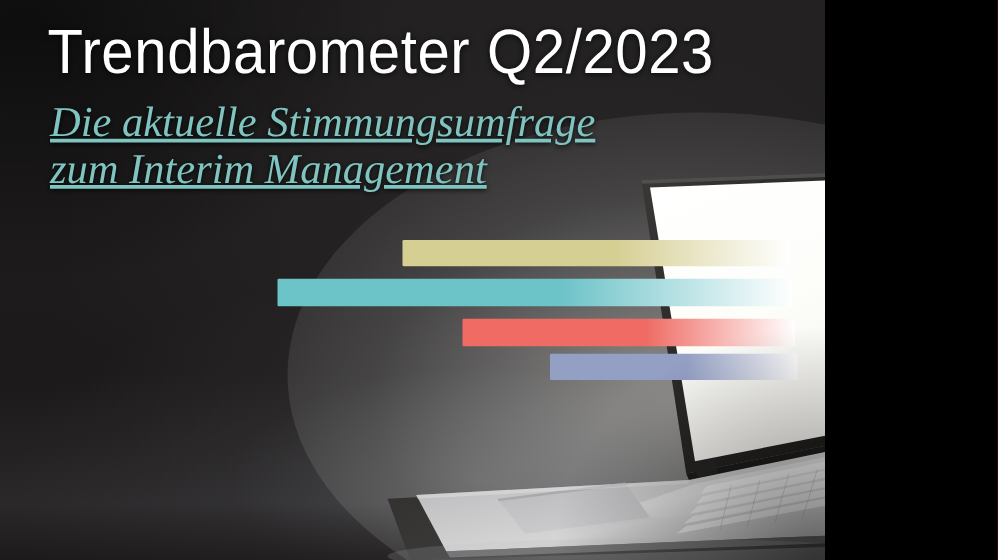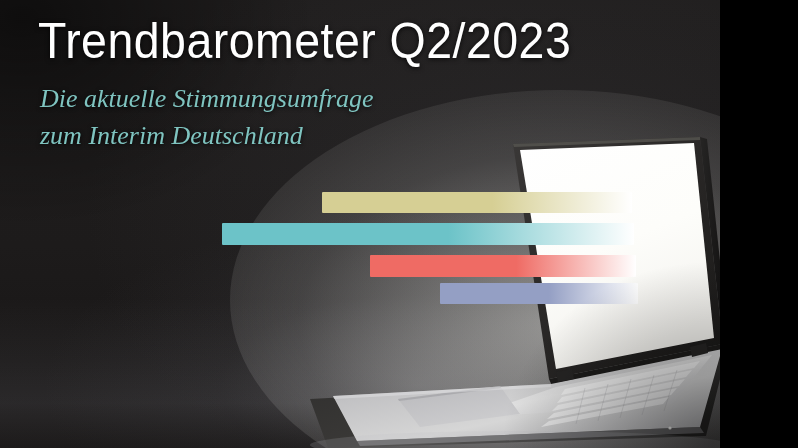--- a/index.html
+++ b/index.html
@@ -2,21 +2,21 @@
 <html><head>
 <meta charset="utf-8">
 <style>
   html, body {
     margin: 0;
     padding: 0;
     background: #000;
   }
   #stage {
     position: relative;
-    width: 720px;
+    width: 660px;
     height: 448px;
     overflow: hidden;
     background: #be185d;
     font-family: "Liberation Sans", sans-serif;
   }
 
   
   .bg-base {
     position: absolute;
     inset: 0;
@@ -70,24 +70,25 @@
     transform: scaleX(0.93);
     transform-origin: left center;
     text-shadow: 0 1px 5px rgba(0,0,0,0.8);
   }
   .subtitle {
     position: absolute;
     left: 40px;
     top: 80px;
     font-family: "Liberation Serif", serif;
     font-style: italic;
-    font-size: 26px;
+    font-size: 34px;
     line-height: 37px;
     color: #7fc4c0;
     text-shadow: 0 1px 4px rgba(0,0,0,0.85);
+    text-decoration: underline;
   }
   .subtitle div { white-space: nowrap; }
 </style>
 </head>
 <body>
 
 <div id="stage">
 
   <div class="bg-base"></div>
   <div class="bg-floor"></div>
@@ -189,16 +190,16 @@
     <div class="bar bar-3" style="background: linear-gradient(90deg, rgb(239, 107, 100) 0%, rgb(239, 107, 100) 55%, rgb(255, 255, 255) 100%);"></div>
     <div class="bar bar-4" style="background: linear-gradient(90deg, rgb(148, 159, 196) 0%, rgb(148, 159, 196) 55%, rgb(255, 255, 255) 100%);"></div>
   </div>
 
   <div class="bg-corner-dark"></div>
 
   <div class="title">Trendbarometer Q2/2023</div>
 
   <div class="subtitle">
     <div>Die aktuelle Stimmungsumfrage</div>
-    <div>zum Interim Deutschland</div>
+    <div>zum Interim Management</div>
   </div>
 
 </div>
 
 </body></html>

